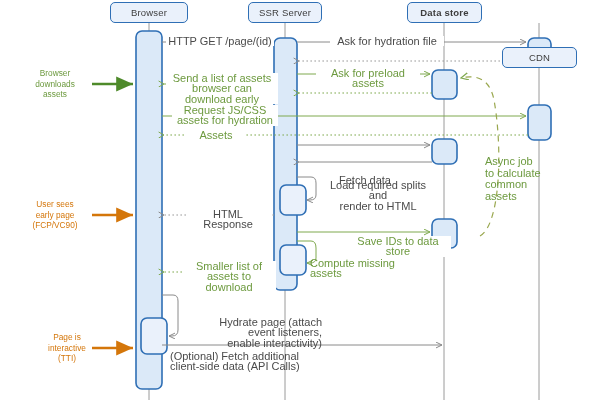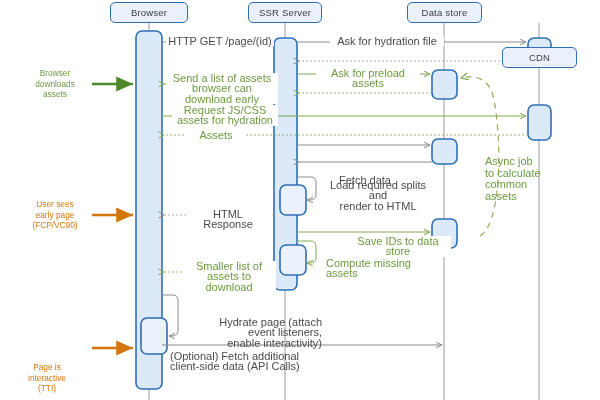--- a/index.html
+++ b/index.html
@@ -142,21 +142,21 @@
       <line x1="92" y1="348" x2="133" y2="348" stroke="#d4760a" stroke-width="2.4" marker-end="url(#ah-orange-solid)"></line>
     </g>
   </svg>
 
   <div class="lifeline-head" style="left:110px;top:2px;width:78px;height:21px;">
     <span>Browser</span>
   </div>
   <div class="lifeline-head" style="left:248px;top:2px;width:74px;height:21px;">
     <span>SSR Server</span>
   </div>
-  <div class="lifeline-head" style="left:407px;top:2px;width:75px;height:21px;">
+  <div class="lifeline-head" style="left:407px;top:2px;width:75px;height:21px;font-weight:bold;">
     <span>Data store</span>
   </div>
   <div class="lifeline-head" style="left:502px;top:6px;width:75px;height:21px;margin-top:41px;">
     <span>CDN</span>
   </div>
 
   <div class="msg-label gray" style="left:166px;top:36px;width:104px;">HTTP GET /page/(id)</div>
 
   <div class="msg-label gray" style="left:330px;top:36px;width:110px;">Ask for hydration file</div>
 
@@ -172,21 +172,21 @@
 
   <div class="msg-label gray" style="left:332px;top:139px;width:62px;margin-top:36px;">Fetch data</div>
 
   <div class="msg-label gray nobg" style="left:320px;top:180px;width:112px;text-align:center;">Load required splits and
 render to HTML</div>
 
   <div class="msg-label gray" style="left:186px;top:209px;width:80px;">HTML Response</div>
 
   <div class="msg-label green" style="left:345px;top:236px;width:102px;">Save IDs to data store</div>
 
-  <div class="msg-label green nobg" style="left:324px;top:258px;width:110px;text-align:left;">Compute missing assets</div>
+  <div class="msg-label green nobg" style="left:308px;top:258px;width:110px;text-align:left;">Compute missing assets</div>
 
   <div class="msg-label green" style="left:182px;top:261px;width:90px;">Smaller list of
 assets to download</div>
 
   <div class="msg-label gray nobg" style="left:200px;top:317px;width:120px;text-align:right;">Hydrate page (attach
 event listeners,
 enable interactivity)</div>
 
   <div class="msg-label gray nobg" style="left:168px;top:351px;width:140px;text-align:left;">(Optional) Fetch additional
 client-side data (API Calls)</div>
@@ -196,17 +196,17 @@
 common assets</div>
 
   <div class="note-label green center" style="left:20px;top:68px;width:70px;">Browser
 downloads
 assets</div>
 
   <div class="note-label orange center" style="left:20px;top:199px;width:70px;">User sees
 early page
 (FCP/VC90)</div>
 
-  <div class="note-label orange center" style="left:12px;top:332px;width:70px;margin-top:30px;">Page is
+  <div class="note-label orange center" style="left:32px;top:332px;width:70px;">Page is
 interactive
 (TTI)</div>
 
 </div>
 
 </body></html>

